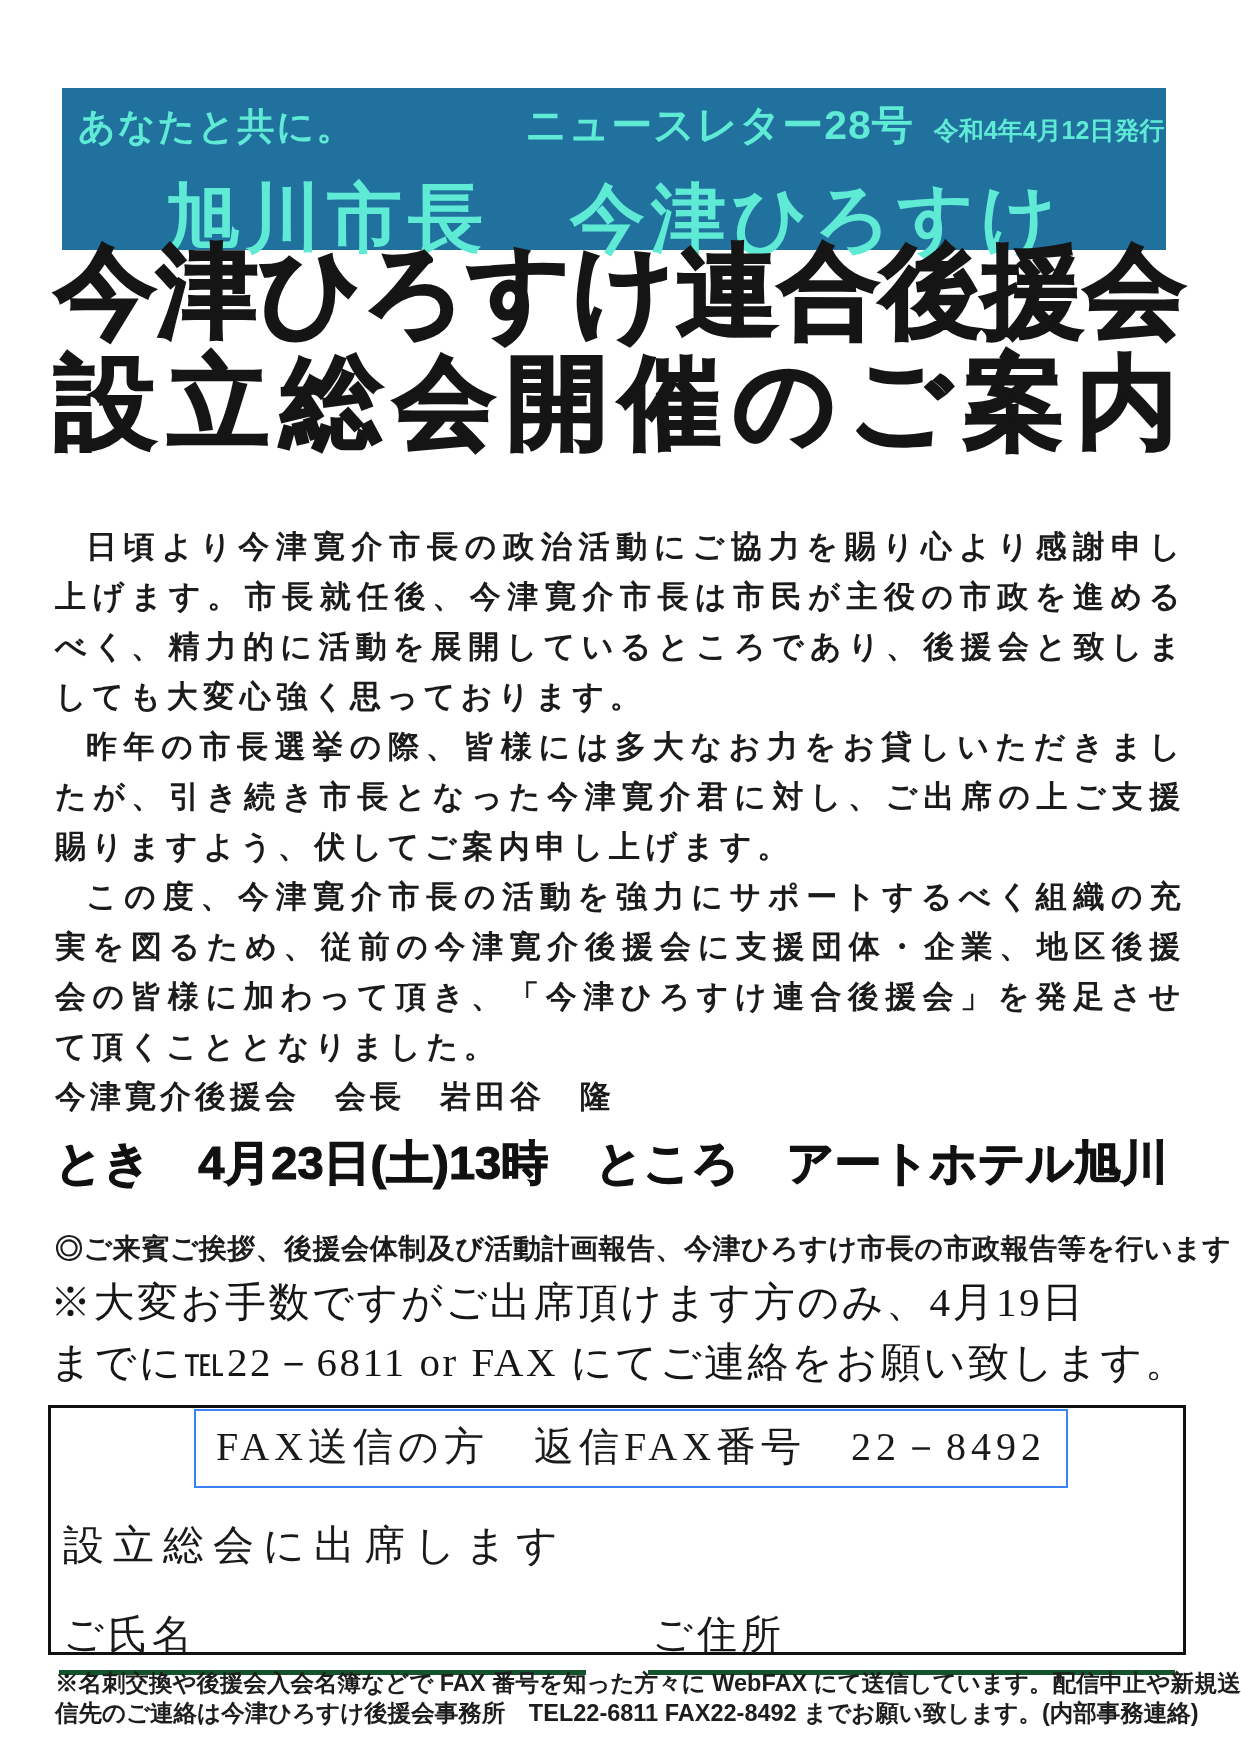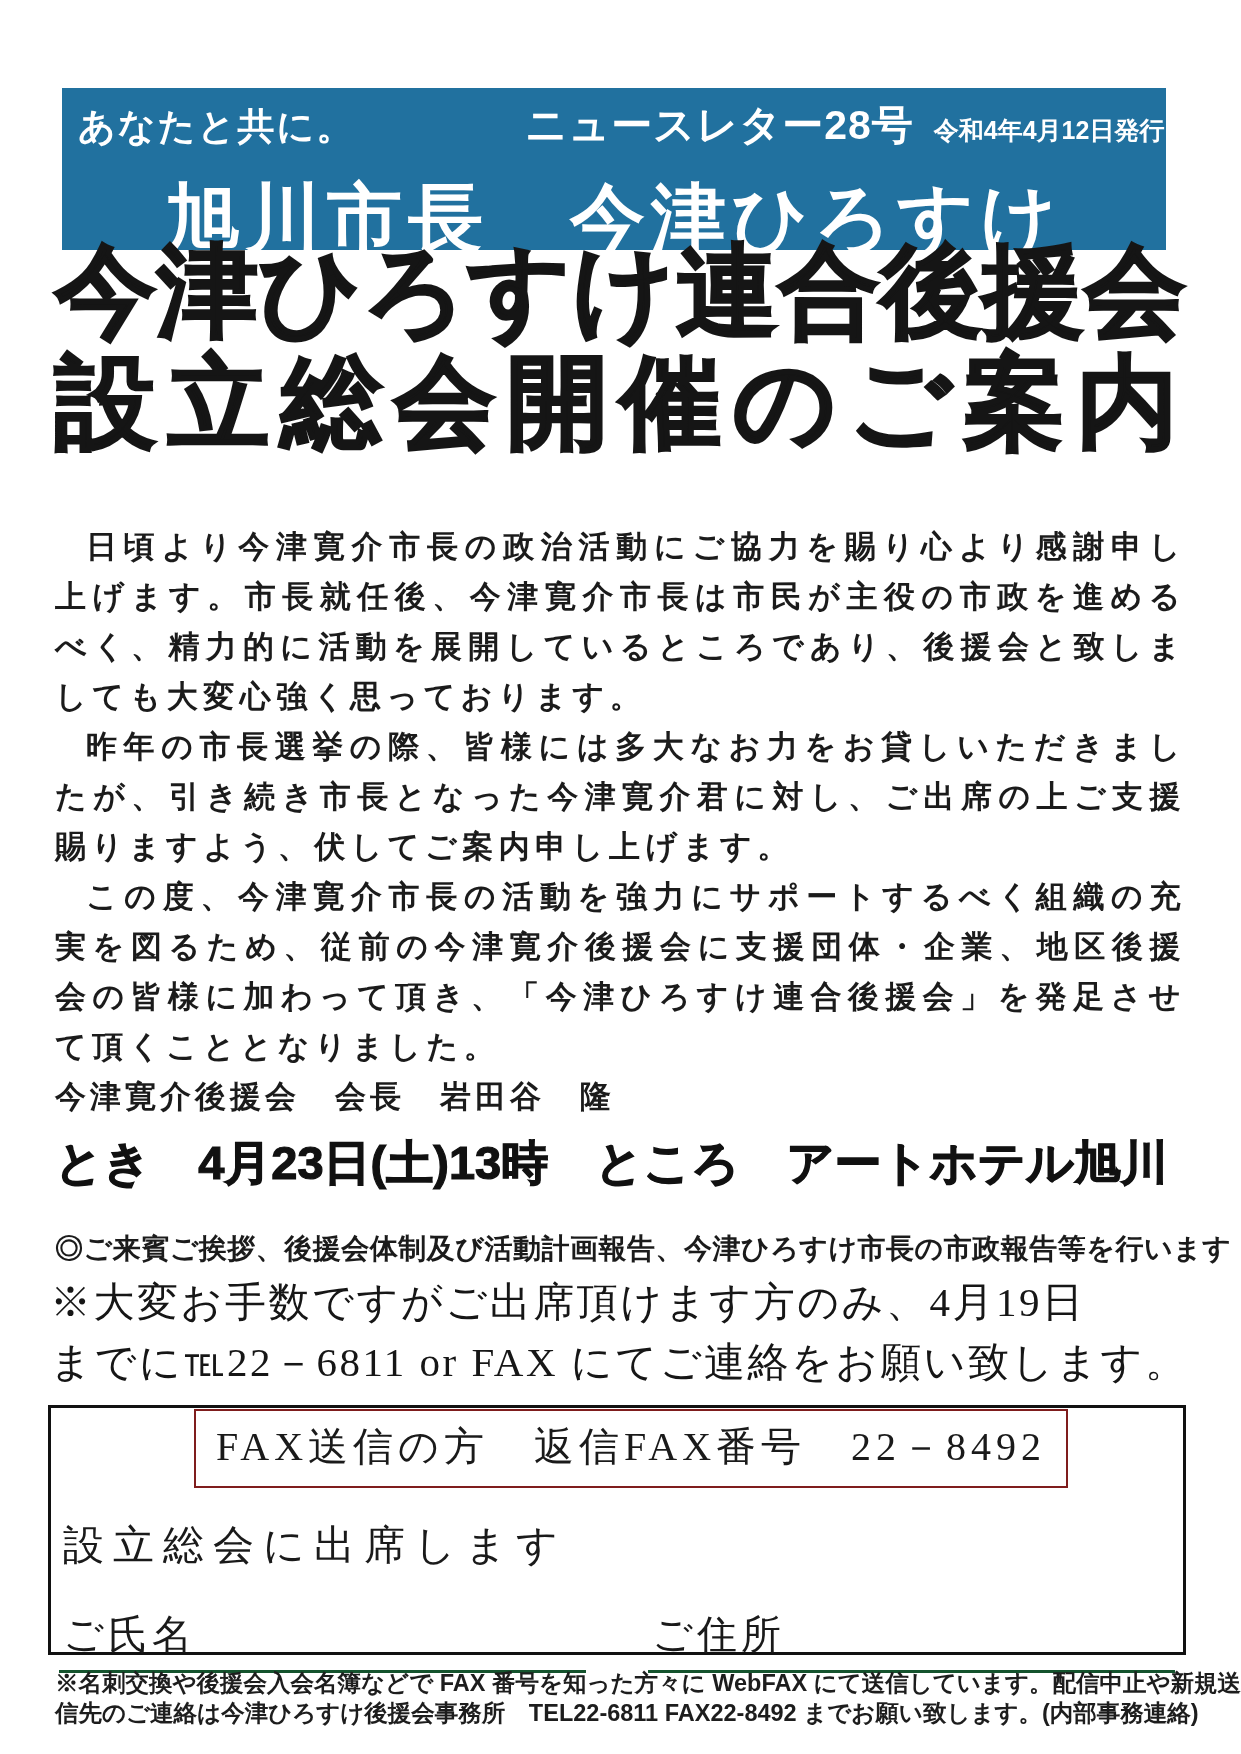--- a/index.html
+++ b/index.html
@@ -66,51 +66,51 @@
   }
 
   
   .reply-form {
     position:absolute; left:48px; top:1405px;
     width:1138px; height:250px;
     border:3px solid #111; box-sizing:border-box;
   }
   .fax-box {
     display:inline-block; margin:1px 0 0 143px;
-    border:2px solid #7f1d1d; padding:8px 20px 12px;
+    border:2px solid #3b82f6; padding:8px 20px 12px;
     font-family:"Liberation Serif", serif;
     font-size:40px; letter-spacing:5px; white-space:nowrap; color:#1a1a1a;
   }
   .attend {
     margin:30px 0 0 12px;
     font-family:"Liberation Serif", serif;
     font-size:41px; letter-spacing:9px; color:#1a1a1a;
   }
   .fields { display:flex; margin:34px 8px 0 8px; }
   .field {
-    border-bottom:3px solid #14532d; padding:0 0 8px 4px;
+    border-bottom:5px solid #14532d; padding:0 0 8px 4px;
     font-family:"Liberation Serif", serif;
     font-size:40px; letter-spacing:4px; color:#1a1a1a;
   }
   .field.name { width:528px; }
   .field.addr { width:528px; margin-left:62px; }
 
   
   .footnote {
     position:absolute; left:55px; top:1668px; width:1140px;
     font-size:23.5px; font-weight:600; line-height:30px;
     letter-spacing:0; color:#1d1d1d; white-space:nowrap;
   }
 </style>
 </head>
 <body>
 
 <div class="page">
 
-  <header class="banner" style="background: rgb(33, 113, 159); color: #ffffff;">
+  <header class="banner" style="background: rgb(33, 113, 159); color: #5eead4;">
     <div class="banner-top">
       <span class="tagline">あなたと共に。</span>
       <span class="newsletter">ニュースレター28号</span>
       <span class="issue-date">令和4年4月12日発行</span>
     </div>
     <div class="banner-title">旭川市長　今津ひろすけ</div>
   </header>
 
   <h1 class="headline">
     <span class="l1">今津ひろすけ連合後援会</span>

